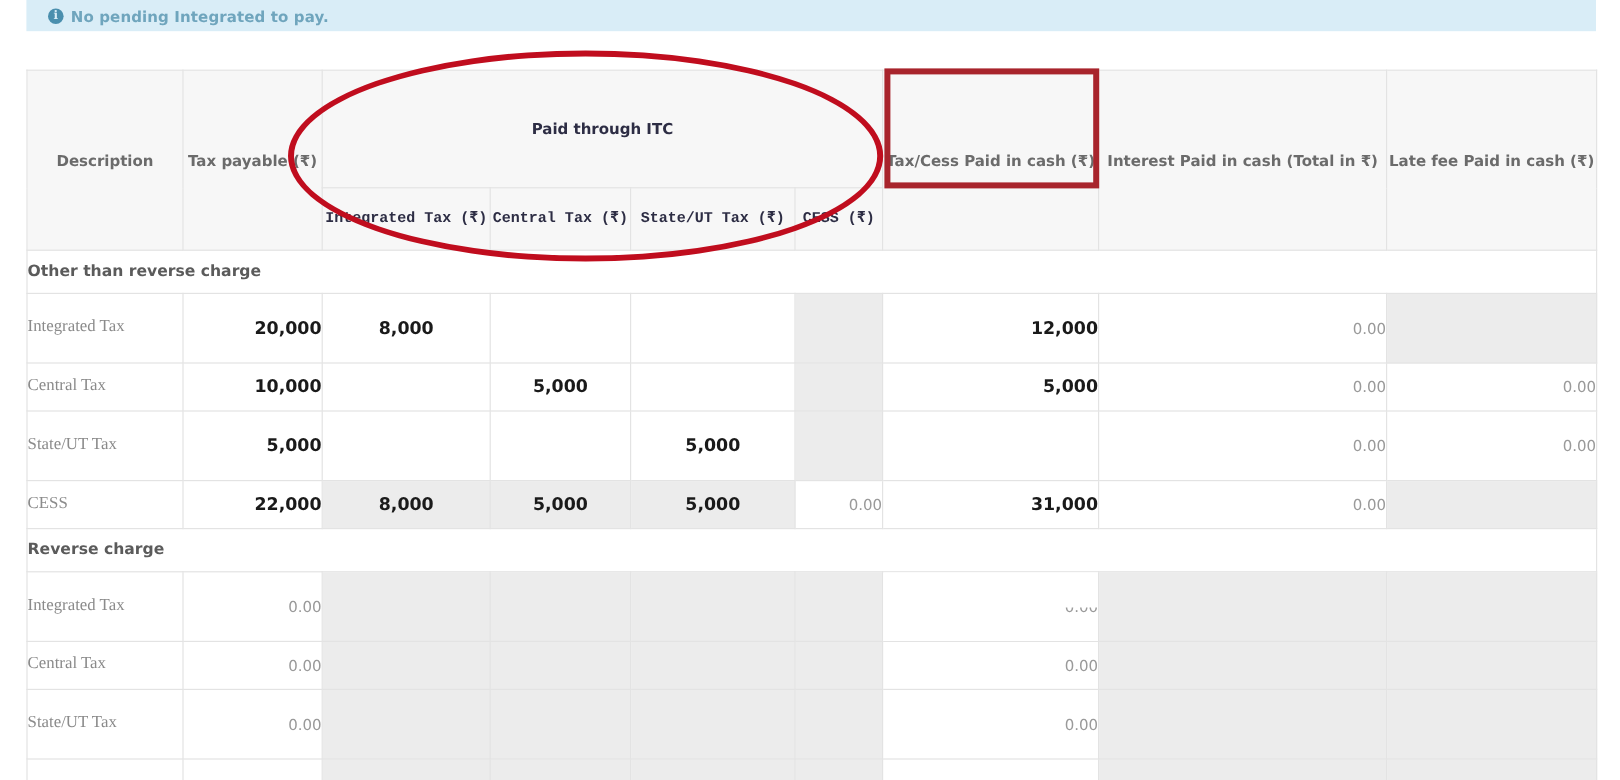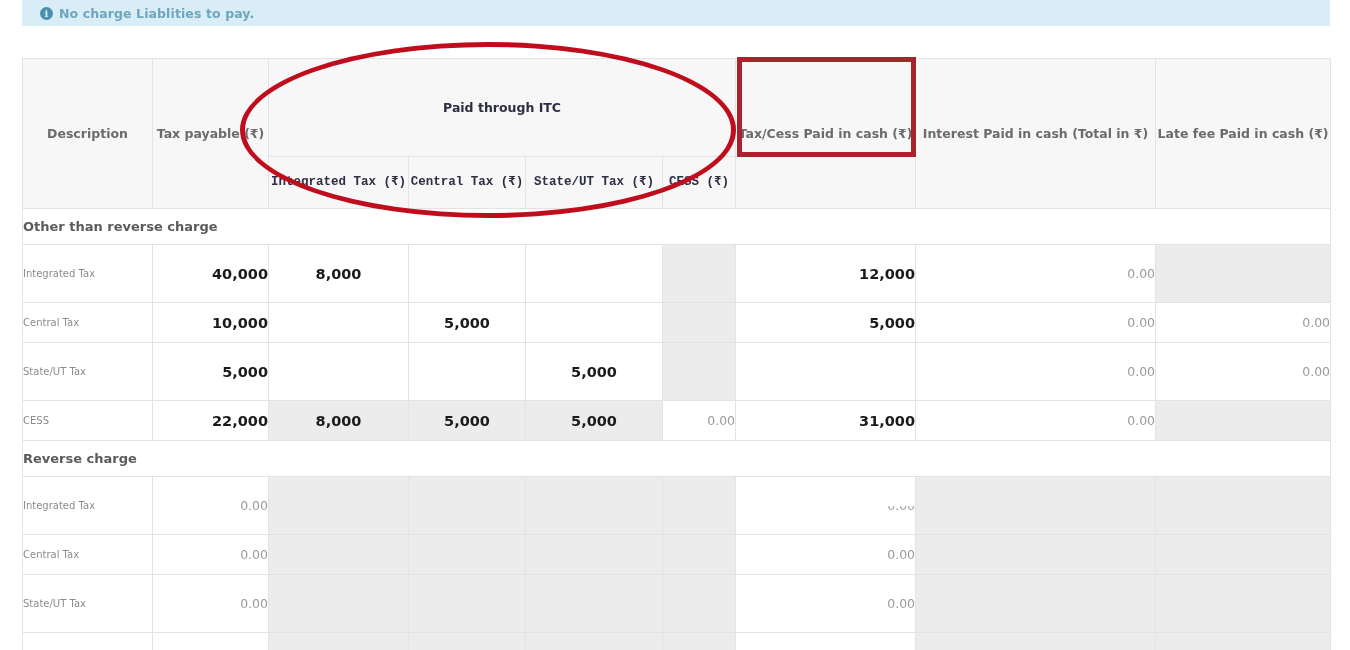--- a/index.html
+++ b/index.html
@@ -72,24 +72,25 @@
     font-size: 13px;
     padding: 9px 10px;
     height: 36px;
     text-align: left;
     margin-left: 28px;
   }
   
   td.desc {
     background: #ffffff;
     color: #8b8b8b;
-    font-size: 10px;
+    font-size: 14px;
     padding: 8px 10px;
     text-align: left;
     line-height: 1.35;
+    font-family: Liberation Serif, serif;
   }
   
   td.val {
     text-align: right;
     padding: 8px 14px 8px 6px;
     background: #ffffff;
   }
   td.val.bold { color: #1a1a1a; font-weight: bold; font-size: 14.5px; }
   td.val.zero { color: #9a9a9a; font-size: 12.5px; }
   td.blank { background: #ffffff; }
@@ -146,21 +147,21 @@
     letter-spacing: 4.2px;
   }
 </style>
 </head>
 <body>
 
 <div id="root">
 
   <div class="info-banner">
     <span class="info-icon">i</span>
-    <span class="info-text">No charge Liablities to pay.</span>
+    <span class="info-text">No pending Integrated to pay.</span>
   </div>
 
   <div class="tbl-wrap">
     <table class="gst">
       <colgroup>
         <col style="width:130px">
         <col style="width:116px">
         <col style="width:140px">
         <col style="width:117px">
         <col style="width:137px">
@@ -186,21 +187,21 @@
         </tr>
       </thead>
       <tbody>
 
         <tr>
           <td class="section" colspan="9">Other than reverse charge</td>
         </tr>
 
         <tr class="r-tall">
           <td class="desc">Integrated Tax</td>
-          <td class="val bold">40,000</td>
+          <td class="val bold">20,000</td>
           <td class="val bold" style="text-align:center;">8,000</td>
           <td class="blank"></td>
           <td class="blank"></td>
           <td class="shade"></td>
           <td class="val bold">12,000</td>
           <td class="val zero">0.00</td>
           <td class="shade"></td>
         </tr>
 
         <tr class="r-short">

